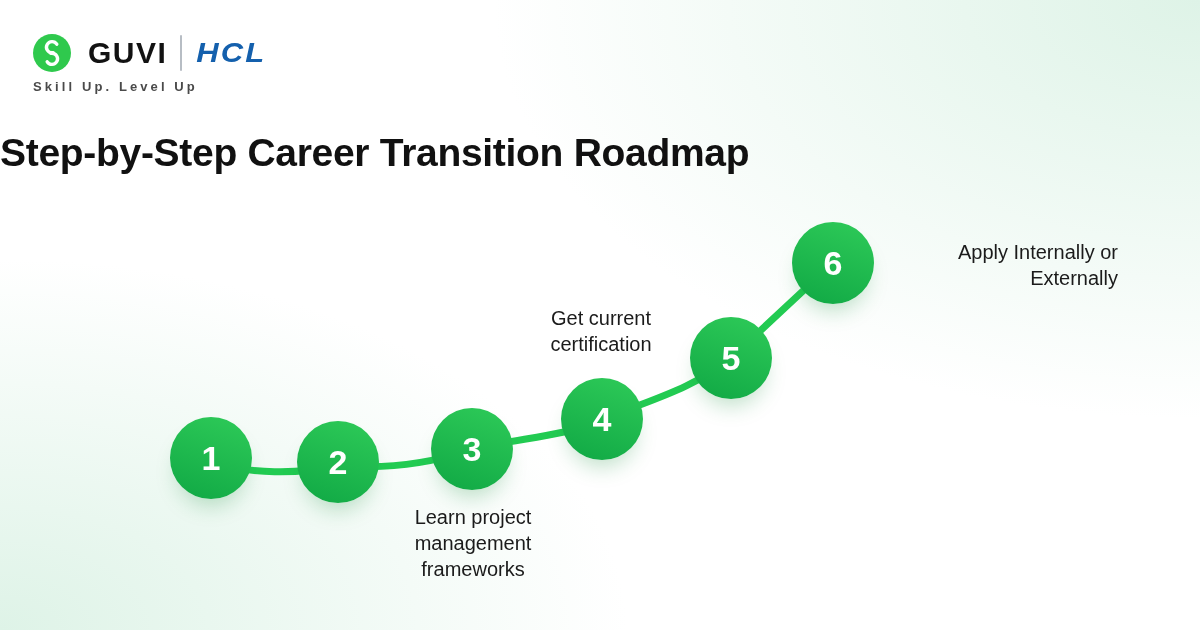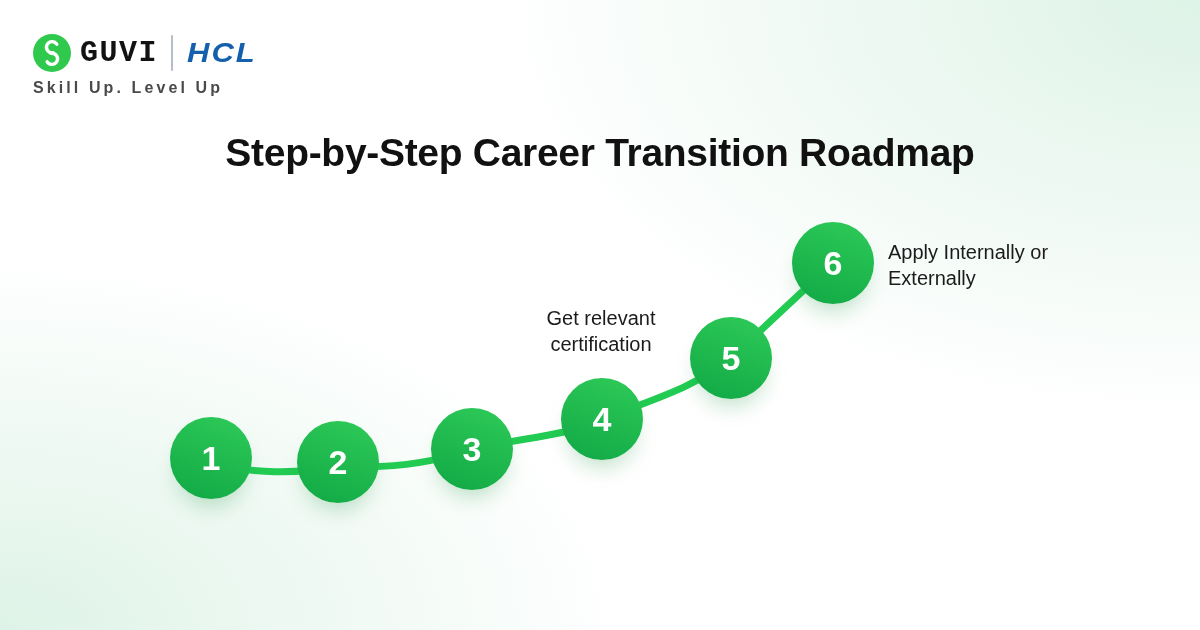--- a/index.html
+++ b/index.html
@@ -27,41 +27,40 @@
       #ffffff;
     overflow:hidden;
   }
 
   
   .logo{position:absolute;left:33px;top:34px;}
   .logo-row{display:flex;align-items:center;}
   .guvi-mark{width:38px;height:38px;display:inline-block;}
   .guvi-mark svg{display:block;width:38px;height:38px;}
   .guvi-text{
-    margin-left:9px;
-    font-size:30px;font-weight:700;color:#121212;letter-spacing:1.5px;font-family:Liberation Mono, monospace;
+    margin-left:17px;
+    font-size:30px;font-weight:700;color:#121212;letter-spacing:1.5px;
   }
   .logo-divider{
     width:2px;height:36px;background:#b7bdc4;margin:0 14px 0 13px;border-radius:1px;
   }
   .hcl-text{
     font-size:31px;font-weight:700;font-style:italic;
     color:var(--hcl-blue);letter-spacing:2px;
     transform:scaleY(.92);
   }
   .tagline{
     margin-top:7px;
-    font-size:16px;font-weight:700;color:var(--tagline-gray);
+    font-size:13px;font-weight:700;color:var(--tagline-gray);
     letter-spacing:3.1px;
   }
 
   
   .title{
     position:absolute;left:0;top:131px;width:100%;
-    text-align:center;
     font-size:39px;font-weight:700;color:#111;
     letter-spacing:-.3px;
   }
 
   
   .connector{position:absolute;left:0;top:0;width:1200px;height:630px;}
   .connector path{fill:none;stroke:var(--connector);stroke-width:7;stroke-linecap:round;}
 
   .circle{
     position:absolute;width:82px;height:82px;border-radius:50%;
@@ -72,21 +71,21 @@
   .circle span{
     color:#fff;font-size:34px;font-weight:700;line-height:1;
   }
 
   .step-label{
     position:absolute;
     font-size:20px;line-height:26px;color:var(--text-dark);
     white-space:pre-line;
   }
   .step-label.center{text-align:center;}
-  .step-label.left{text-align:left;}
+  .step-label.left{text-align:right;}
 </style>
 </head>
 <body>
 
 <div class="canvas">
 
   <div class="logo">
     <div class="logo-row">
       <span class="guvi-mark">
         <svg viewBox="0 0 38 38">
@@ -120,18 +119,21 @@
   <div class="circle" style="left:561px;top:378px">
     <span>4</span>
   </div>
   <div class="circle" style="left:690px;top:317px">
     <span>5</span>
   </div>
   <div class="circle" style="left:792px;top:222px">
     <span>6</span>
   </div>
 
-  <div class="step-label center" style="left:501px;top:305px;width:200px">Get relevant
+  <div class="step-label center" style="left:373px;top:504px;width:200px">Learn project
+management
+frameworks</div>
+  <div class="step-label center" style="left:501px;top:305px;width:200px">Get current
 certification</div>
   <div class="step-label left" style="left:888px;top:239px;width:230px">Apply Internally or
 Externally</div>
 
 </div>
 
 </body></html>

